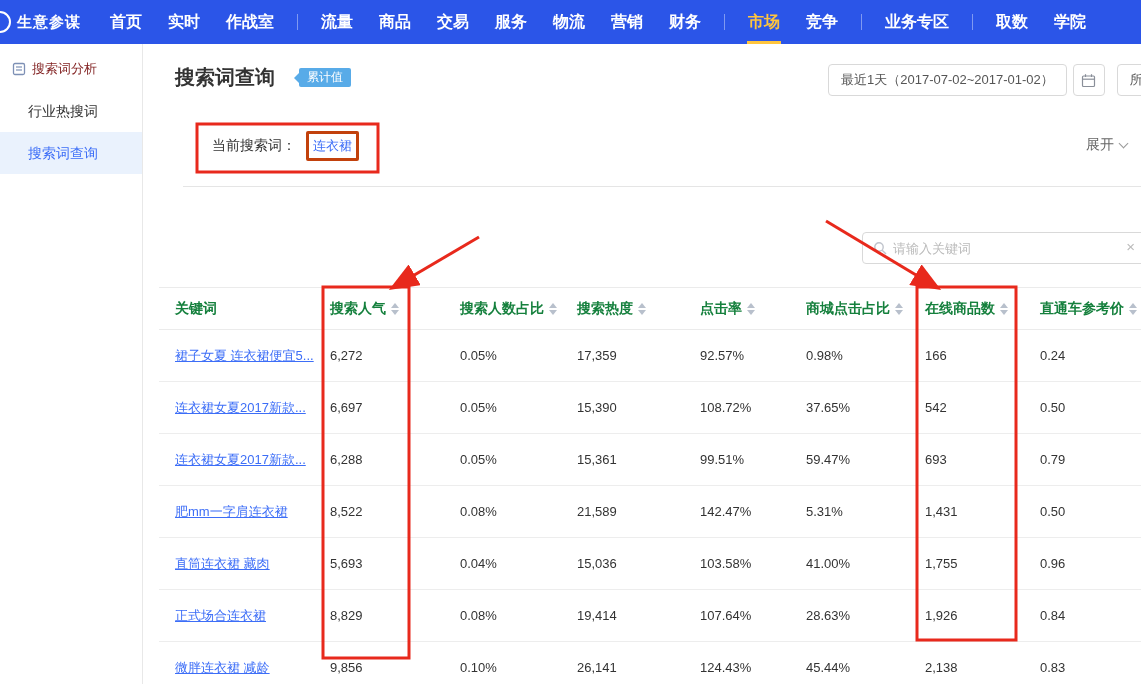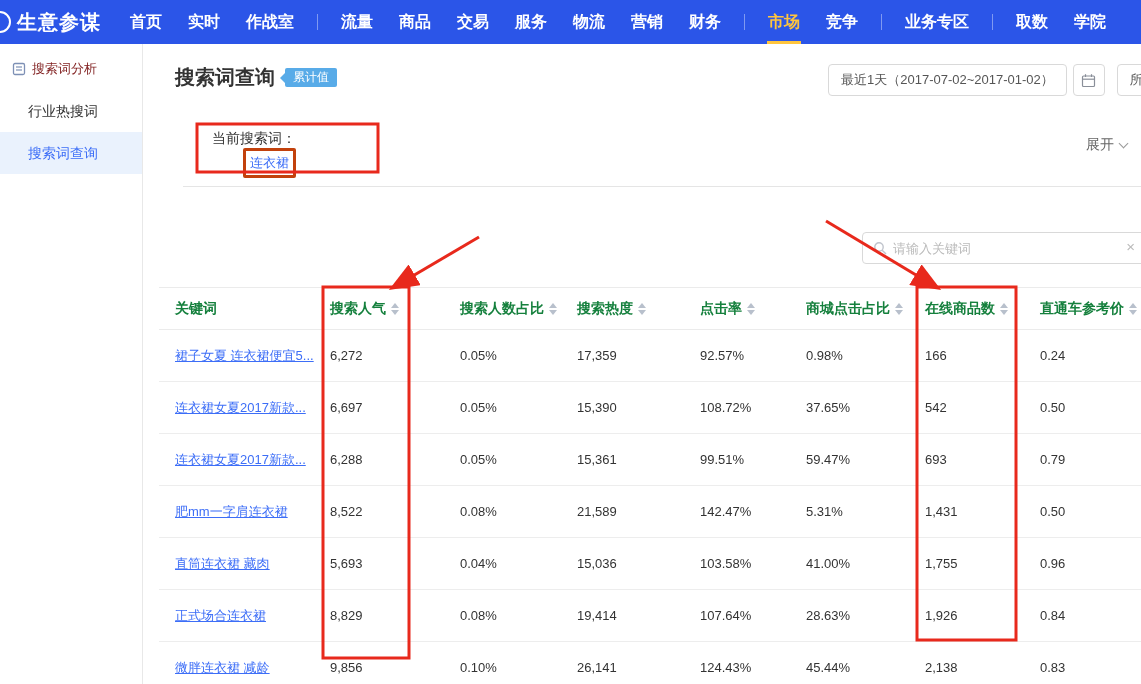--- a/index.html
+++ b/index.html
@@ -5,54 +5,54 @@
   * { box-sizing: border-box; margin: 0; padding: 0; }
   html,body { width:1141px; height:684px; overflow:hidden; }
   body { font-family:"Liberation Sans","DejaVu Sans",sans-serif; background:#fff; position:relative; }
   #app { position:relative; width:1141px; height:684px; overflow:hidden; }
 
   
   .topnav { position:absolute; left:0; top:0; width:100%; height:44px; background:#2B55E8;
             display:flex; align-items:center; color:#fff; z-index:5; }
   .logo { display:flex; align-items:center; margin:0 16px 0 0; cursor:pointer; }
   .logo-circle { width:22px; height:22px; border:2px solid #fff; border-radius:50%; margin-left:-11px; margin-right:6px; }
-  .logo-text { font-size:20px; font-weight:bold; letter-spacing:1px; }
+  .logo-text { font-size:15px; font-weight:bold; letter-spacing:1px; }
   .nav-items { display:flex; align-items:center; height:100%; }
   .nav-item { position:relative; display:flex; align-items:center; height:100%; padding:12px 13px;
               font-size:16px; font-weight:600; color:#fff; text-decoration:none; cursor:pointer; }
   .nav-item.active { color:#FFC53D; }
   .nav-item.active::after { content:""; position:absolute; left:12px; right:12px; bottom:0; height:3px; background:#FFC53D; }
   .nav-divider { width:1px; height:16px; background:rgba(255,255,255,.4); margin:0 10px; }
 
   
   .sidebar { position:absolute; left:0; top:44px; bottom:0; width:143px; background:#fff;
              border-right:1px solid #e8e8e8; z-index:2; }
   .side-section { display:flex; align-items:center; gap:6px; padding:16px 10px 12px 12px;
                   font-size:13px; color:#7f1d1d; cursor:pointer; }
   .side-item { height:42px; line-height:42px; padding-left:28px; font-size:14px; color:#333; cursor:pointer; }
   .side-item.active { background:#EAF2FD; color:#3D6EF7; }
 
   
   .main { position:absolute; left:143px; top:44px; right:0; bottom:0; background:#fff; }
   .page-title-row { position:absolute; left:32px; top:20px; display:flex; align-items:center; }
   .page-title { font-size:20px; font-weight:bold; color:#333; }
-  .badge { position:relative; margin-left:10px; background:#58ABE8; color:#fff; font-size:12px;
+  .badge { position:relative; margin-left:24px; background:#58ABE8; color:#fff; font-size:12px;
            padding:1px 8px; border-radius:2px; }
   .badge::before { content:""; position:absolute; left:-5px; top:50%; margin-top:-5px;
                    border-top:5px solid transparent; border-bottom:5px solid transparent; border-right:5px solid #58ABE8; }
 
   .date-group { position:absolute; left:685px; top:20px; display:flex; align-items:center; }
   .date-box { height:32px; display:flex; align-items:center; padding:0 12px; border:1px solid #d9d9d9;
               border-radius:4px; font-size:13px; color:#555; white-space:nowrap; cursor:pointer; }
   .cal-btn { width:32px; height:32px; margin-left:6px; border:1px solid #d9d9d9; border-radius:4px;
              display:flex; align-items:center; justify-content:center; cursor:pointer; background:#fff; }
   .terminal-box { height:32px; display:flex; align-items:center; margin-left:12px; padding:0 12px;
                   border:1px solid #d9d9d9; border-radius:4px; font-size:13px; color:#555; white-space:nowrap; cursor:pointer; }
 
-  .current-row { position:absolute; left:69px; top:86px; height:32px; display:flex; align-items:flex-end;flex-direction:column; }
+  .current-row { position:absolute; left:69px; top:86px; height:32px; display:flex; align-items:center; }
   .current-label { font-size:14px; color:#333; }
   .keyword-tag { margin-left:10px; border:3px solid #c2410c; color:#3D6EF7; font-size:13px;
                  padding:3px 4px; border-radius:2px; background:#fff; cursor:pointer; }
 
   .expand { position:absolute; right:14px; top:92px; font-size:14px; color:#666; cursor:pointer; }
   .chevron { display:inline-block; width:7px; height:7px; border-right:1px solid #999; border-bottom:1px solid #999;
              transform:rotate(45deg); margin-left:6px; vertical-align:2px; }
 
   .section-divider { position:absolute; left:40px; right:0; top:142px; border-top:1px solid #e5e5e5; }
 

